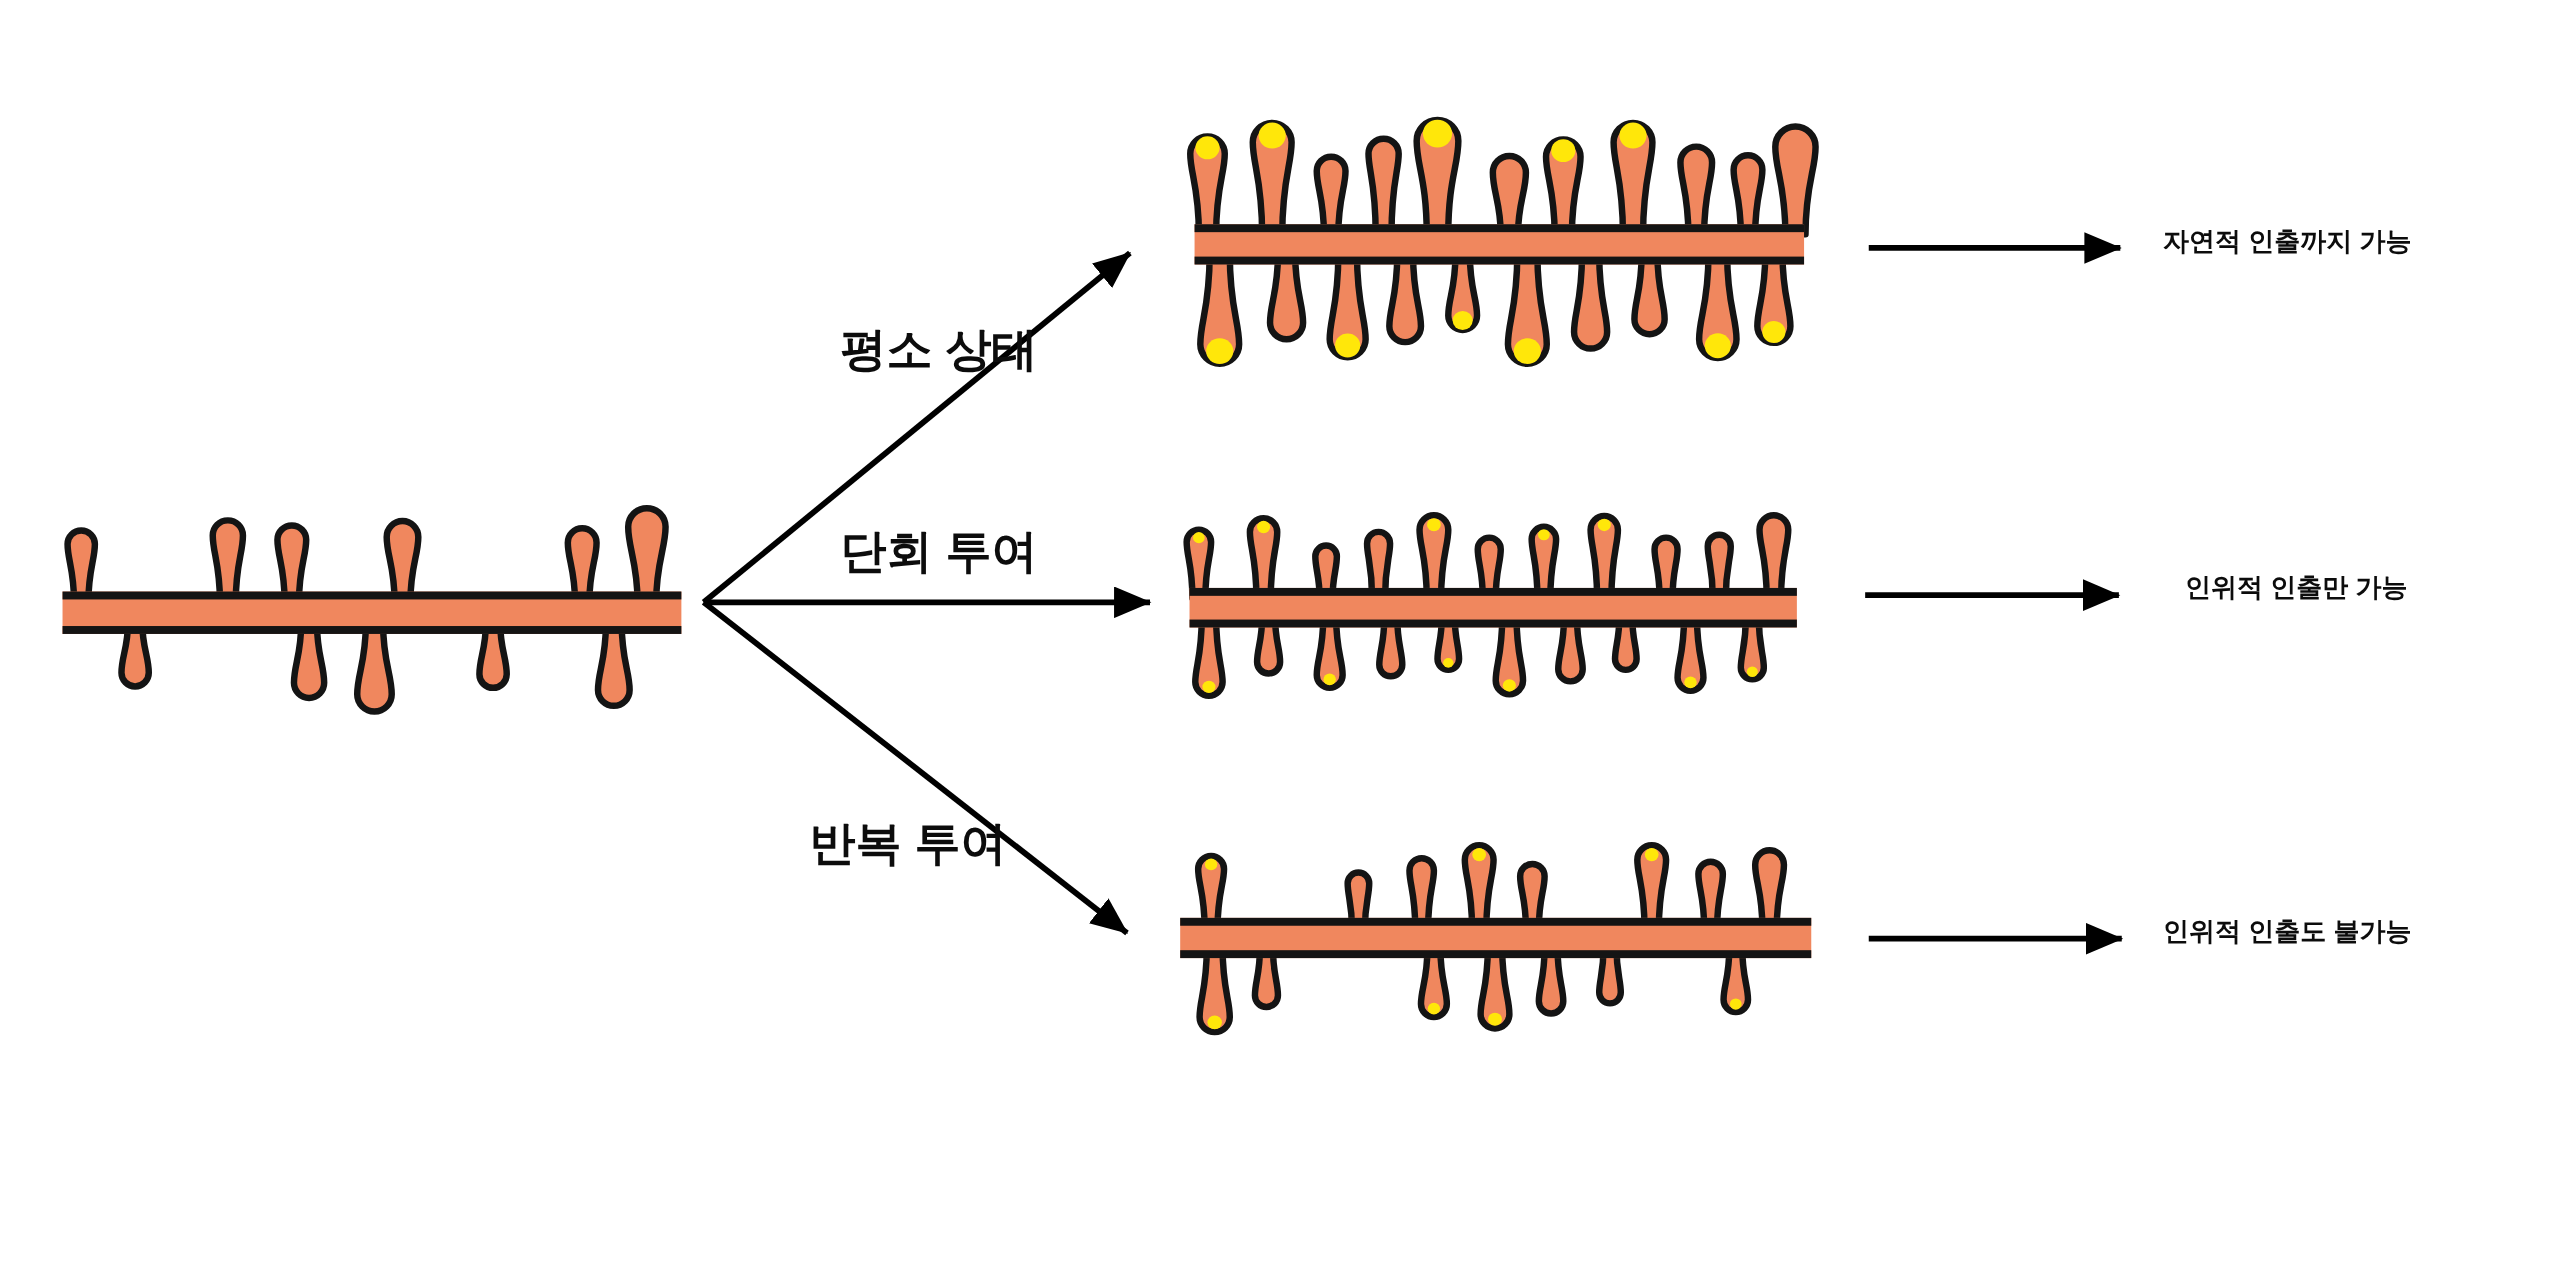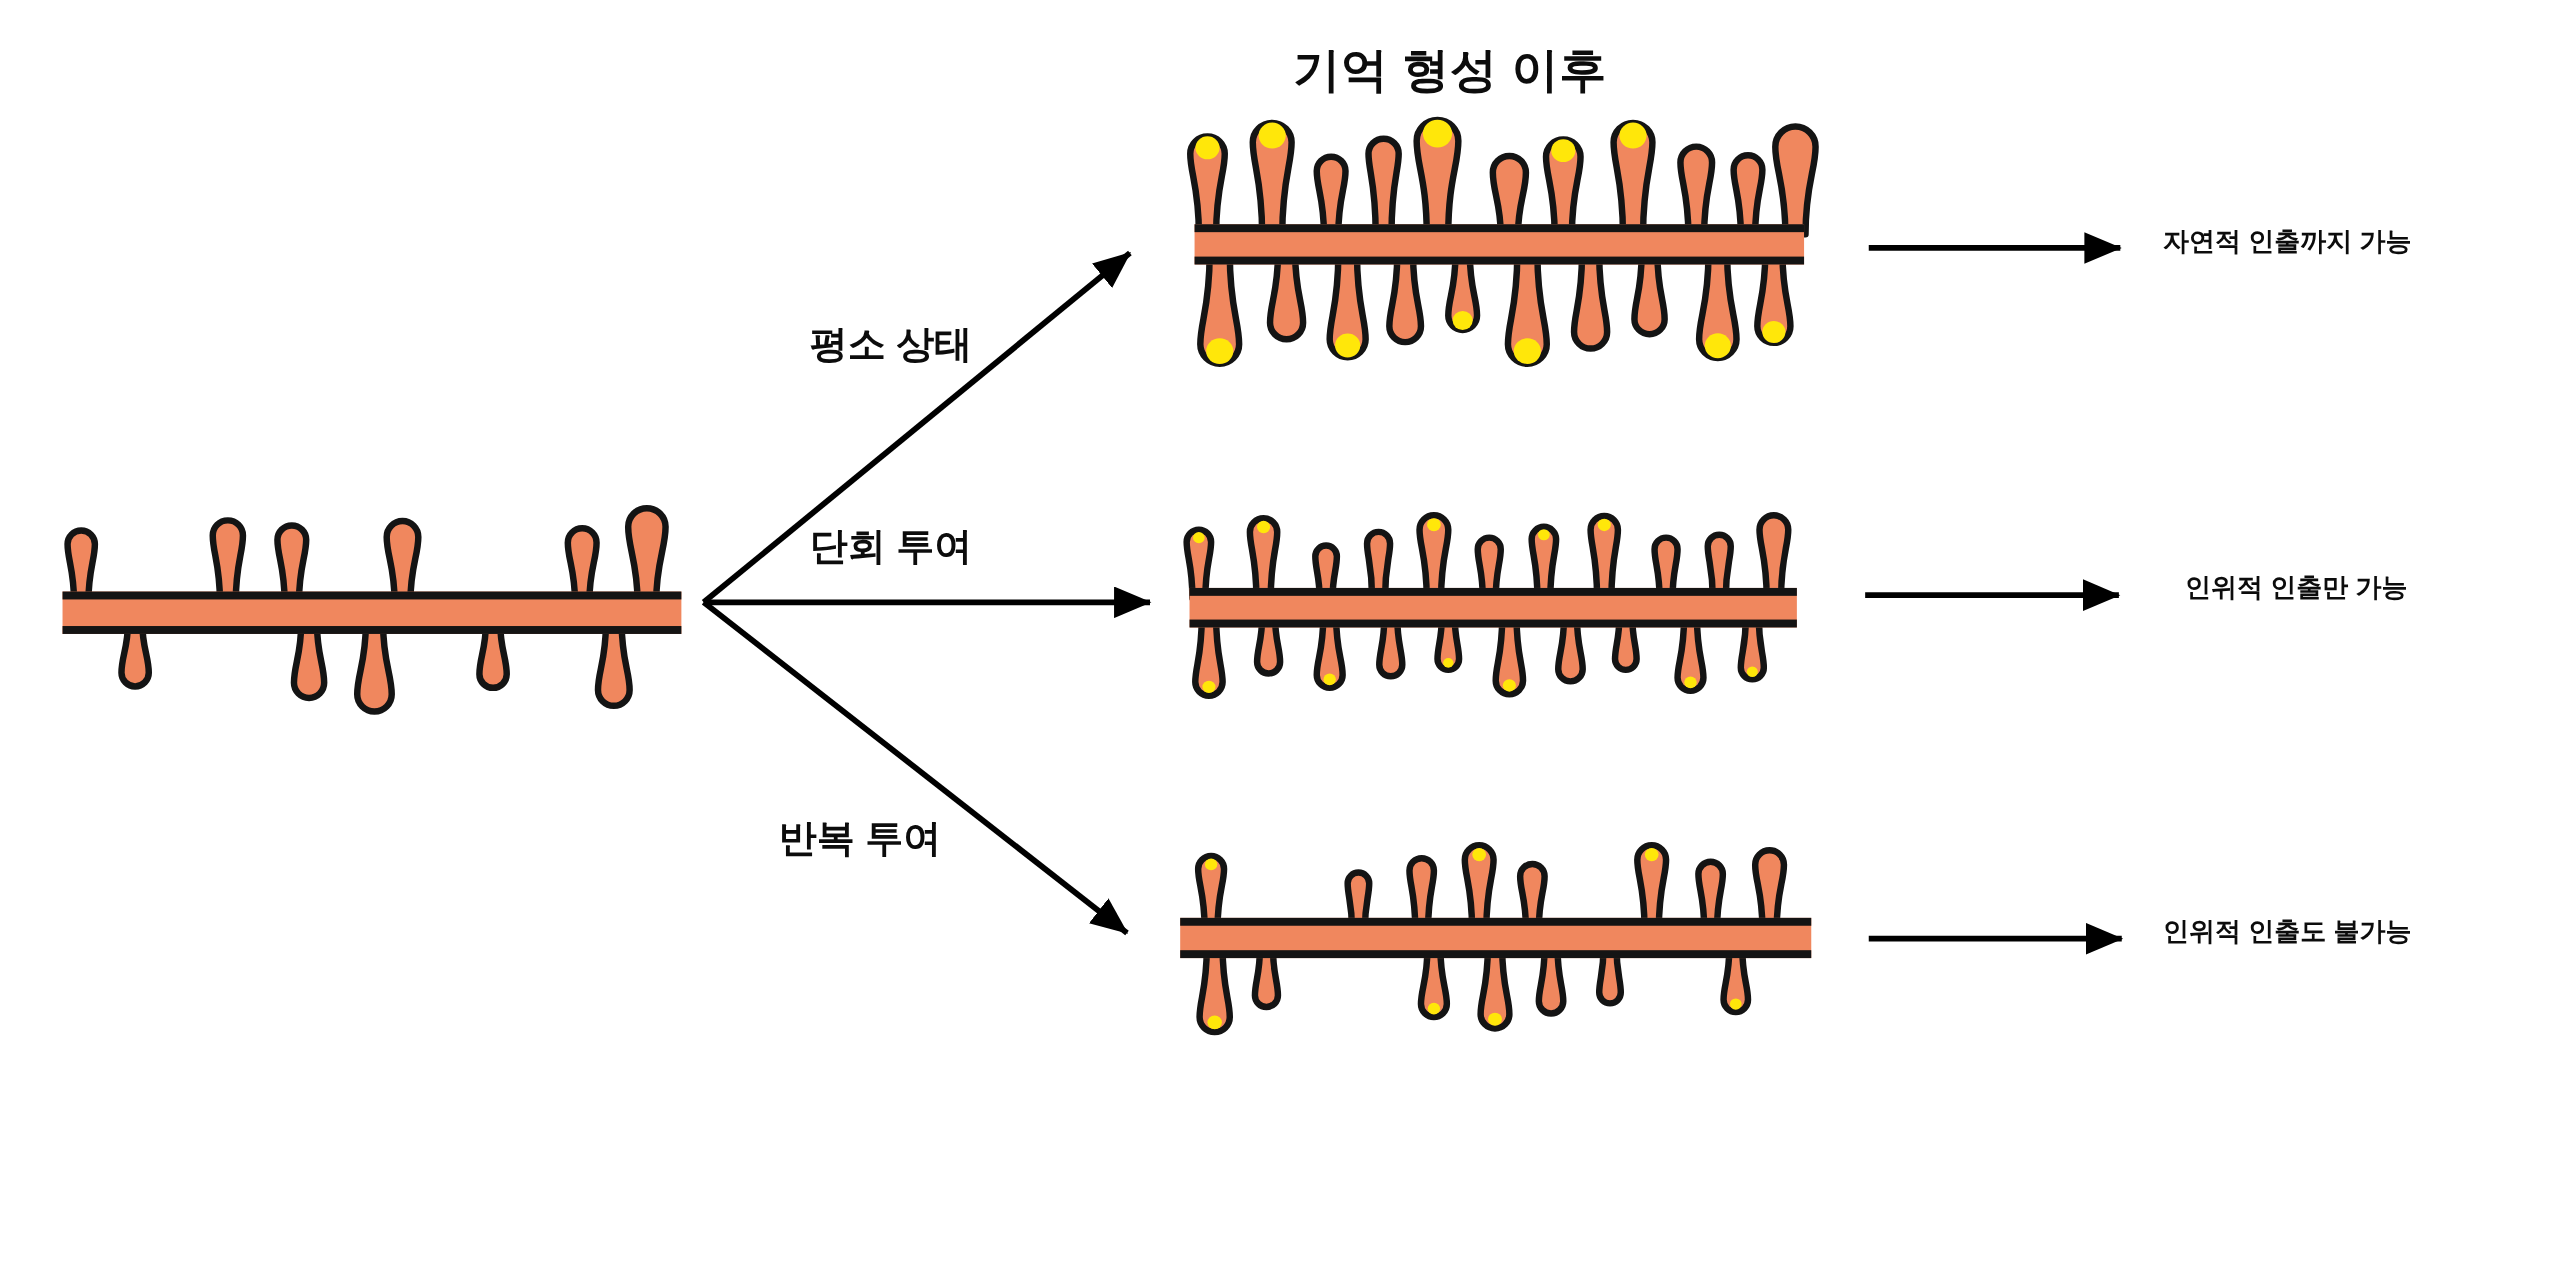--- a/index.html
+++ b/index.html
@@ -5,21 +5,21 @@
   html,body{margin:0;padding:0;}
   body{
     width:2576px;height:1265px;background:#ffffff;
     font-family:"Liberation Sans","DejaVu Sans",sans-serif;
   }
   .stage{position:relative;width:2576px;height:1265px;overflow:hidden;background:#ffffff;}
   #art{position:absolute;left:0;top:0;width:2576px;height:1265px;}
   .lbl{position:absolute;font-weight:bold;color:#0c0c0c;white-space:nowrap;line-height:1.05;}
   .centered{transform:translateX(-50%);}
   .title{font-size:47px;letter-spacing:0.7px;}
-  .branch{font-size:38px;}
+  .branch{font-size:46px;margin-left:48px;}
   .outcome{font-size:26px;}
   .legend{position:absolute;display:flex;align-items:center;gap:11.5px;}
   .legend-dot{width:45px;height:52px;border-radius:50%;display:inline-block;}
   .legend-text{font-size:42px;font-weight:bold;color:#0c0c0c;white-space:nowrap;}
 </style>
 </head>
 <body style="background: rgb(255, 255, 255);">
 
 <div class="stage">
 
@@ -352,21 +352,20 @@
          A 17 17 0 0 0 2432 1391
          C 2432 1371.45 2424 1358.7 2424 1319 Z" fill="#F0875E" stroke="#141414" stroke-width="9" stroke-linejoin="round"></path>
         <ellipse cx="2415" cy="1396.95" rx="8.16" ry="7.752" fill="#FFE70A"></ellipse>
         <rect x="1642" y="1277" width="878" height="56" fill="#F0875E"></rect>
         <rect x="1642" y="1277" width="878" height="11" fill="#141414"></rect>
         <rect x="1642" y="1322" width="878" height="11" fill="#141414"></rect>
       </g>
     </svg>
 
 
-  <div class="lbl title centered" style="left:1450px;top:45px;">기억 형성 이후</div>
 
   <div class="lbl branch centered" style="left:891px;top:325px;">평소 상태</div>
 
   <div class="lbl branch centered" style="left:891px;top:527px;">단회 투여</div>
 
   <div class="lbl branch centered" style="left:860px;top:819px;">반복 투여</div>
 
   <div class="lbl outcome" style="left:2163px;top:228px;">자연적 인출까지 가능</div>
 
   <div class="lbl outcome" style="left:2185px;top:574px;">인위적 인출만 가능</div>

